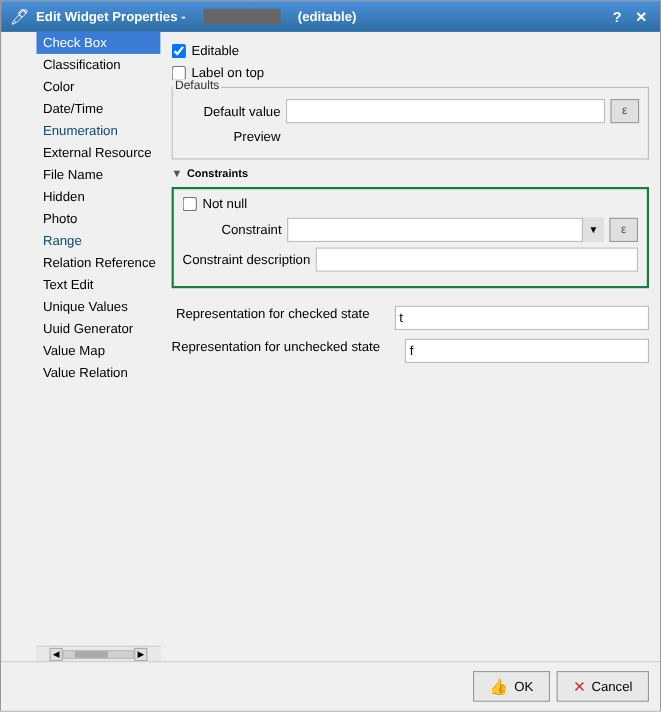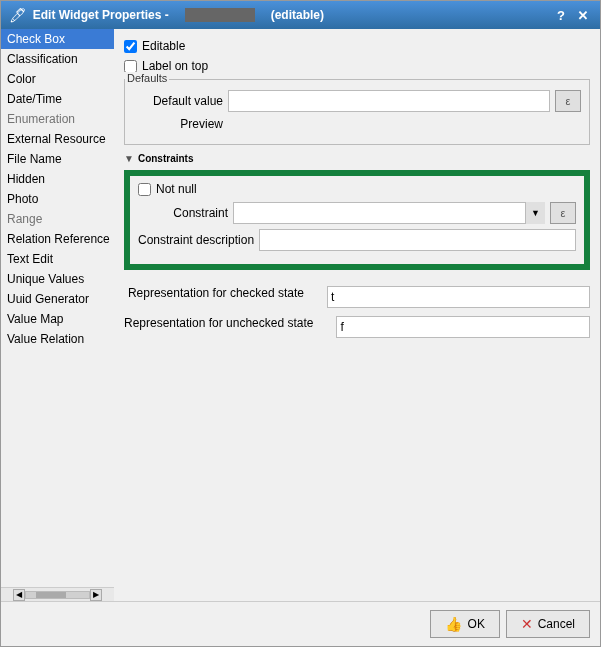--- a/index.html
+++ b/index.html
@@ -73,37 +73,38 @@
       display: flex;
       align-items: center;
       justify-content: center;
       font-weight: bold;
     }
 
     .main-content {
       display: flex;
       flex: 1;
       overflow: hidden;
+      padding-left: 32px;
     }
 
     .sidebar-item {
       padding: 3px 6px;
       cursor: pointer;
       color: #000;
       font-size: 12px;
       white-space: nowrap;
     }
 
     .sidebar-item.selected {
       background: #3a7bd5;
       color: white;
     }
 
     .sidebar-item.disabled {
-      color: #737373;
+      color: #0c4a6e;
       cursor: default;
     }
 
     .sidebar-wrapper {
       display: flex;
       flex-direction: column;
       width: 113px;
       flex-shrink: 0;
     }
 
@@ -192,21 +193,21 @@
       color: #555;
       font-size: 10px;
     }
 
     .constraints-title {
       font-size: 10px;
       font-weight: bold;
     }
 
     .constraints-section {
-      border: 6px solid #15803d;
+      border: 2px solid #15803d;
       padding: 6px 8px 8px 8px;
       margin-bottom: 8px;
       background: #f0f0f0;
     }
 
     .select-input {
       flex: 1;
       height: 22px;
       border: 1px solid #bbb;
       background: white;

